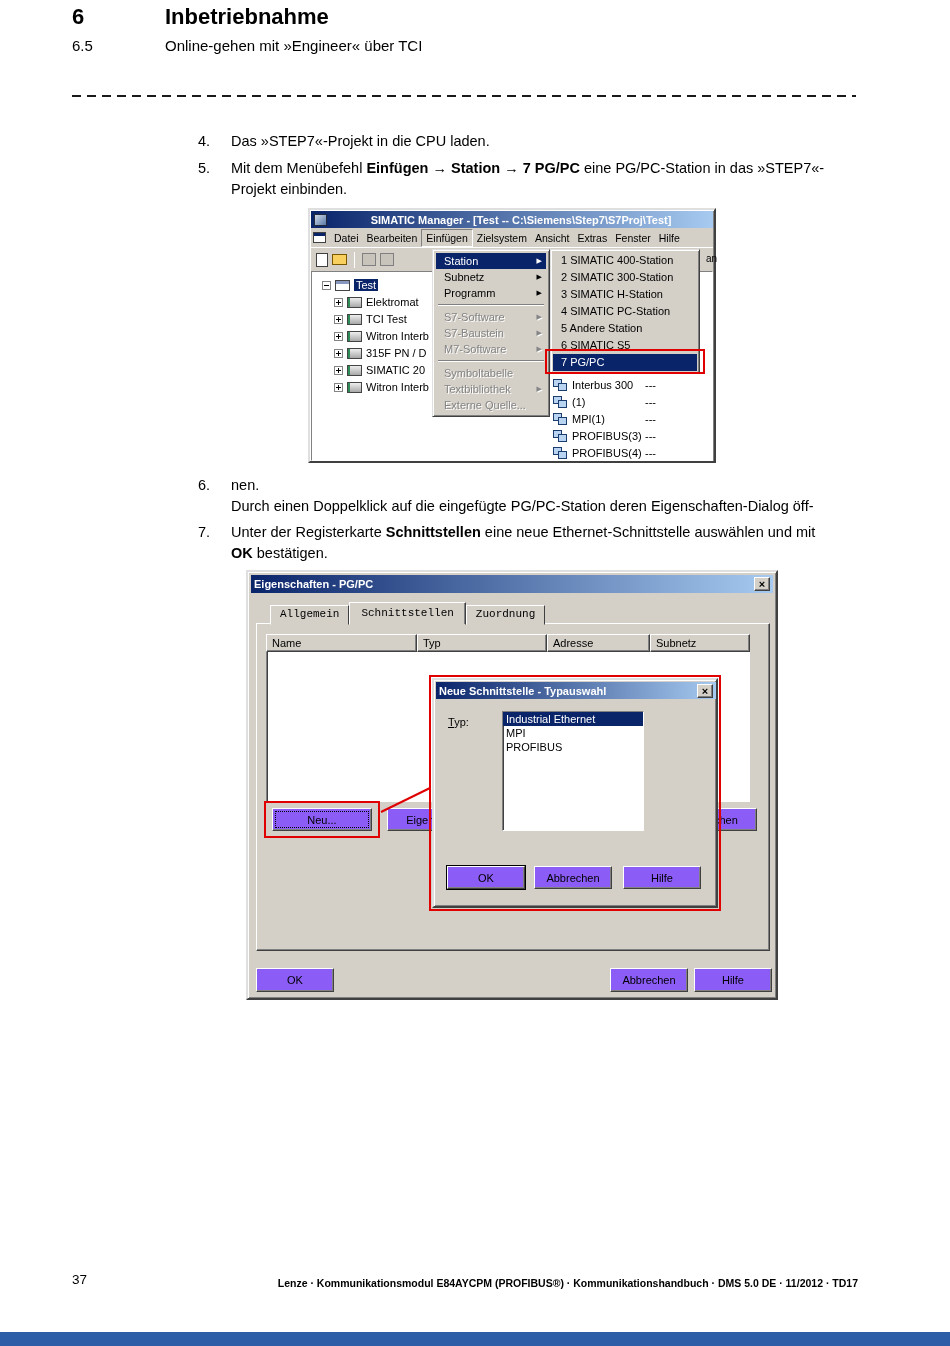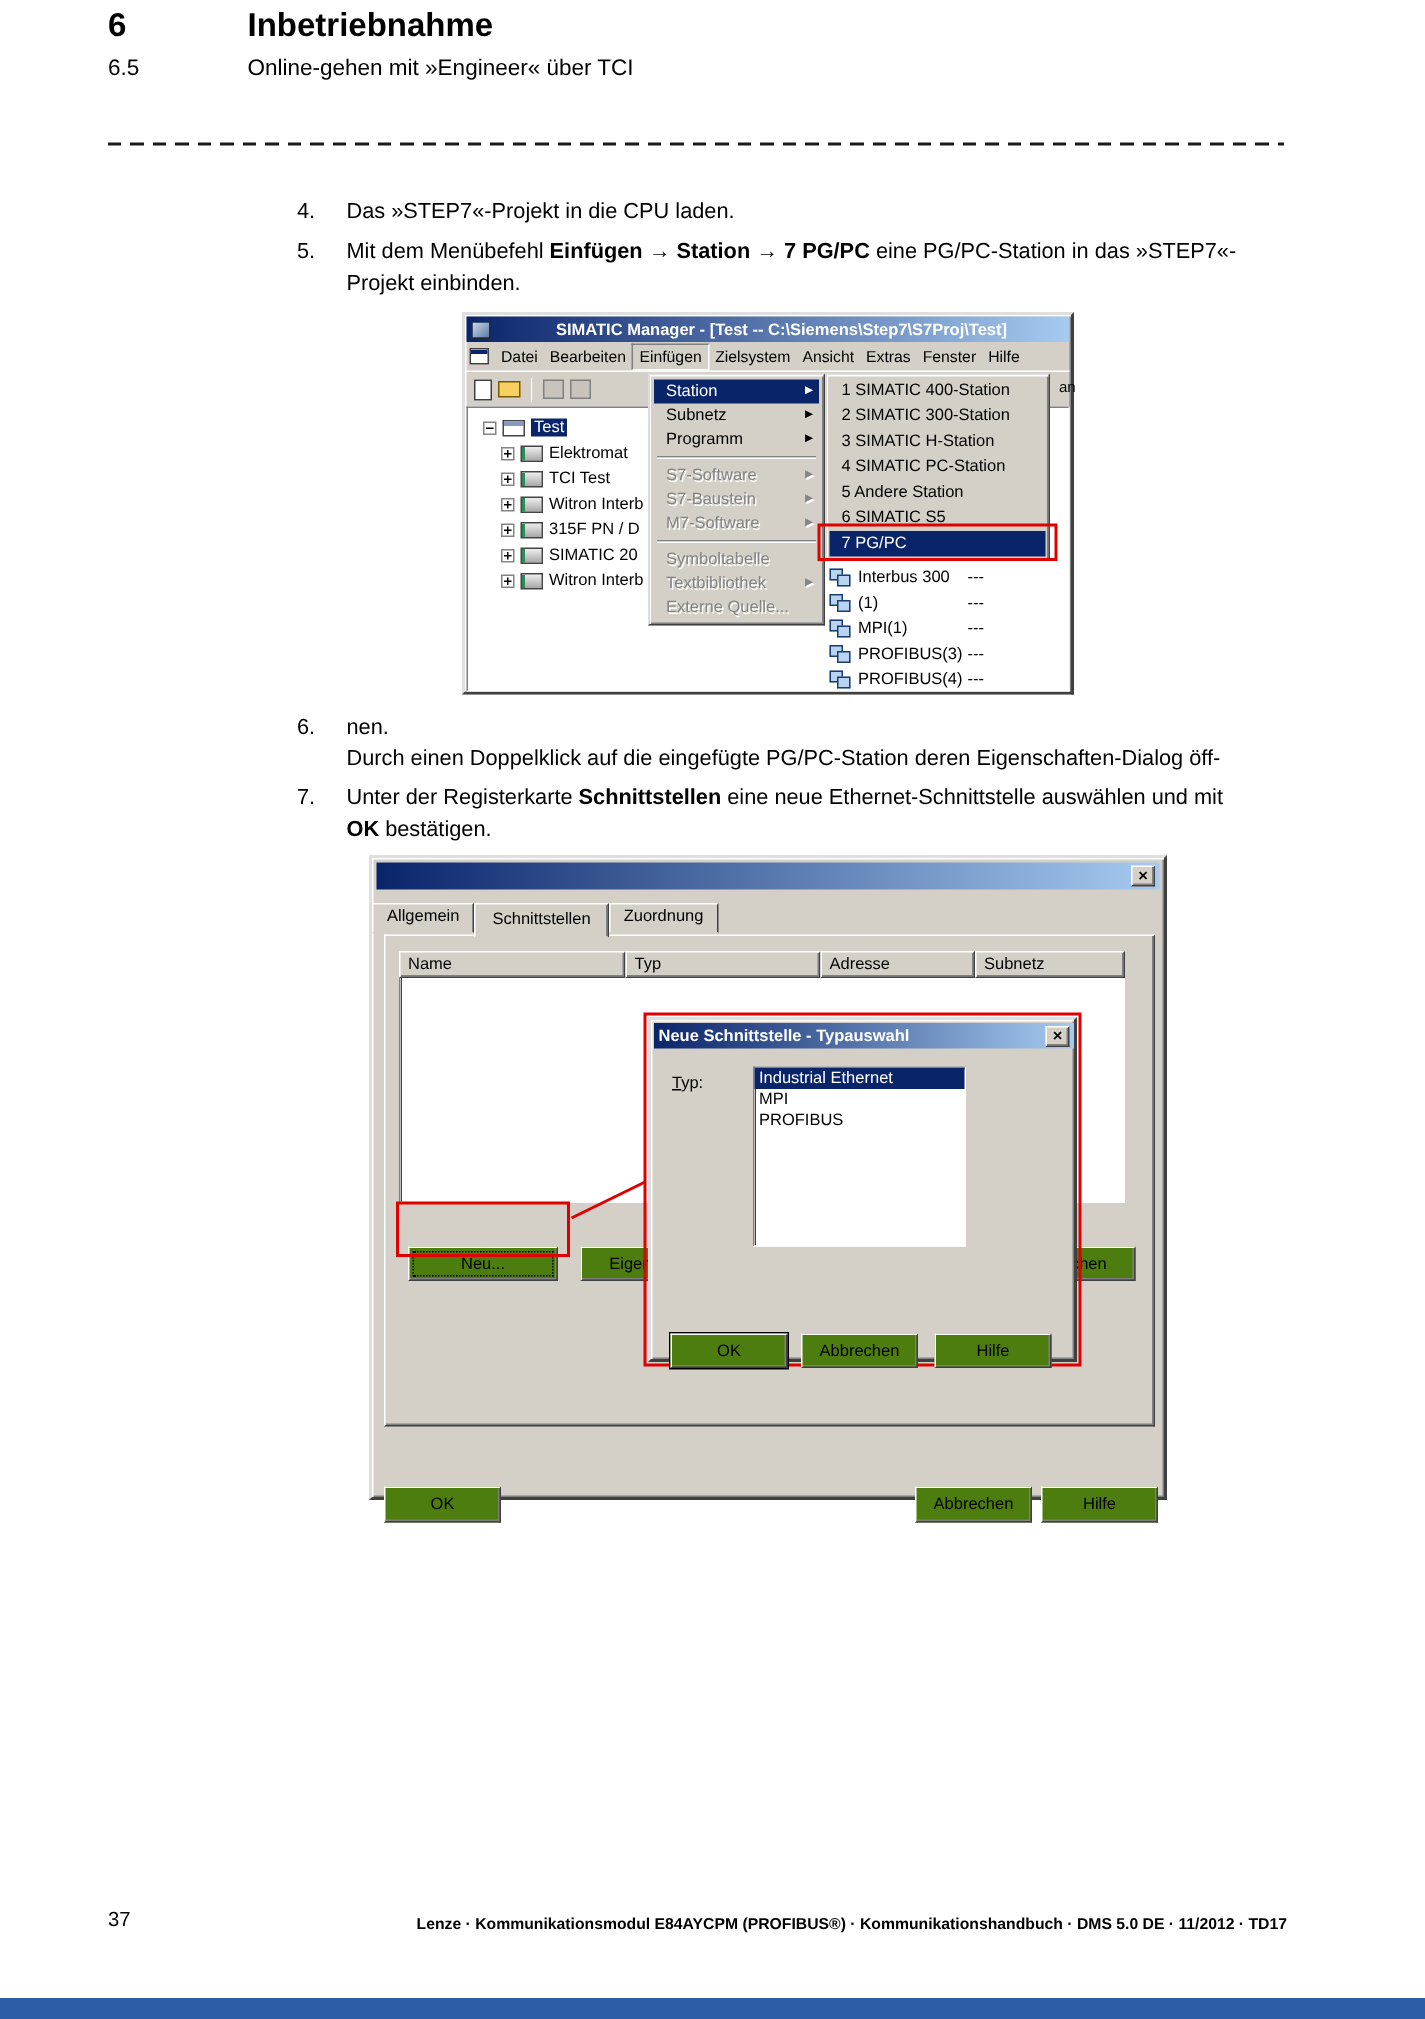--- a/index.html
+++ b/index.html
@@ -20,23 +20,23 @@
   .stext { margin-left:33px; }
 
   
   .winfont { font-family:"Liberation Sans", sans-serif; font-size:11px; color:#000; }
   .frame-out { border:2px solid; border-color:#dfdfdf #404040 #404040 #dfdfdf;
                box-shadow:inset 1px 1px 0 #fff, inset -1px -1px 0 #808080; background:#d4d0c8; }
   .tbar { position:absolute; display:flex; align-items:center; gap:2px;
           background:linear-gradient(90deg,#0a246a,#a6caf0); color:#fff; font-weight:bold;
           font-size:11px; padding:0 3px; overflow:hidden; white-space:nowrap; }
   .tbar .ttl { flex:1 1 auto; overflow:hidden; }
-  .btn { position:absolute; background:#4d7c0f; border:1px solid; border-color:#fff #404040 #404040 #fff;
+  .btn { position:absolute; background:#8b5cf6; border:1px solid; border-color:#fff #404040 #404040 #fff;
          box-shadow:inset -1px -1px 0 #808080; font-size:11px; display:flex; align-items:center;
-         justify-content:center; overflow:hidden; white-space:nowrap;margin-top:23px; }
+         justify-content:center; overflow:hidden; white-space:nowrap; }
   .btn.default { box-shadow:inset -1px -1px 0 #808080, 0 0 0 1px #000; }
   .btn.focusdots { outline:1px dotted #000; outline-offset:-4px; }
   .xbtn { flex:0 0 16px; width:16px; height:14px; background:#d4d0c8; border:1px solid;
           border-color:#fff #404040 #404040 #fff; box-shadow:inset -1px -1px 0 #808080;
           color:#000; font-size:11px; font-weight:bold; line-height:12px; text-align:center; margin-left:auto; }
   .sunken { border:1px solid; border-color:#808080 #fff #fff #808080; background:#fff;
             box-shadow:inset 1px 1px 0 #404040; }
 
   
   .shot1 { position:absolute; left:308px; top:208px; width:408px; height:255px; }
@@ -79,21 +79,21 @@
   .ddsub { position:absolute; left:240px; top:39px; width:150px; padding:2px; background:#d4d0c8;
            border:1px solid; border-color:#dfdfdf #404040 #404040 #dfdfdf;
            box-shadow:inset 1px 1px 0 #fff, inset -1px -1px 0 #808080; z-index:6; }
   .smi { height:17px; line-height:17px; padding:0 8px; font-size:11px; white-space:nowrap; }
   .smi.hl { background:#0a246a; color:#fff; }
   .redbox-pg { position:absolute; left:235px; top:139px; width:160px; height:25px; border:2px solid #e00000; z-index:7; pointer-events:none; }
 
   
   .shot2 { position:absolute; left:246px; top:570px; width:532px; height:430px; }
   .s2-title { left:3px; top:3px; width:522px; height:18px; }
-  .tabs { position:absolute; left:0; top:30px; display:flex; align-items:flex-start; height:23px; z-index:3; }
+  .tabs { position:absolute; left:22px; top:30px; display:flex; align-items:flex-end; height:23px; z-index:3;font-family:Liberation Mono, monospace; }
   .tab { background:#d4d0c8; border:1px solid; border-color:#fff #404040 #d4d0c8 #fff; padding:2px 9px; font-size:11px; height:20px; }
   .tab.active { height:23px; padding:4px 11px; position:relative; z-index:4; box-shadow:inset -1px 0 0 #808080; }
   .tabpage { position:absolute; left:8px; top:51px; width:514px; height:328px; background:#d4d0c8;
              border:1px solid; border-color:#fff #404040 #404040 #fff; box-shadow:inset -1px -1px 0 #808080; }
   .plist { position:absolute; left:18px; top:62px; width:484px; height:168px; z-index:0; }
   .thead { position:absolute; left:18px; top:62px; width:484px; height:18px; display:flex; z-index:1; }
   .hcell { height:18px; line-height:16px; padding-left:5px; font-size:11px; background:#d4d0c8;
            border:1px solid; border-color:#fff #404040 #404040 #fff; box-shadow:inset -1px -1px 0 #808080; overflow:hidden; }
   .redbox-neu { position:absolute; left:16px; top:229px; width:116px; height:37px; border:2px solid #e00000; z-index:6; pointer-events:none; }
   .redbox-sub { position:absolute; left:181px; top:103px; width:292px; height:236px; border:2px solid #e00000; z-index:4; pointer-events:none; }
@@ -261,20 +261,21 @@
   <div class="step" style="top:522px">
     <span class="snum">7.</span>
     <div class="stext">
       <div><span>Unter der Registerkarte </span><b>Schnittstellen</b><span> eine neue Ethernet-Schnittstelle auswählen und mit</span></div>
       <div><b>OK</b><span> bestätigen.</span></div>
     </div>
   </div>
 
   <div class="shot2 winfont frame-out">
     <div class="tbar s2-title">
+      <span class="ttl">Eigenschaften - PG/PC</span>
       <span class="xbtn">×</span>
     </div>
 
     <div class="tabs">
       <span class="tab">Allgemein</span>
       <span class="tab active">Schnittstellen</span>
       <span class="tab">Zuordnung</span>
     </div>
     <div class="tabpage"></div>
 

